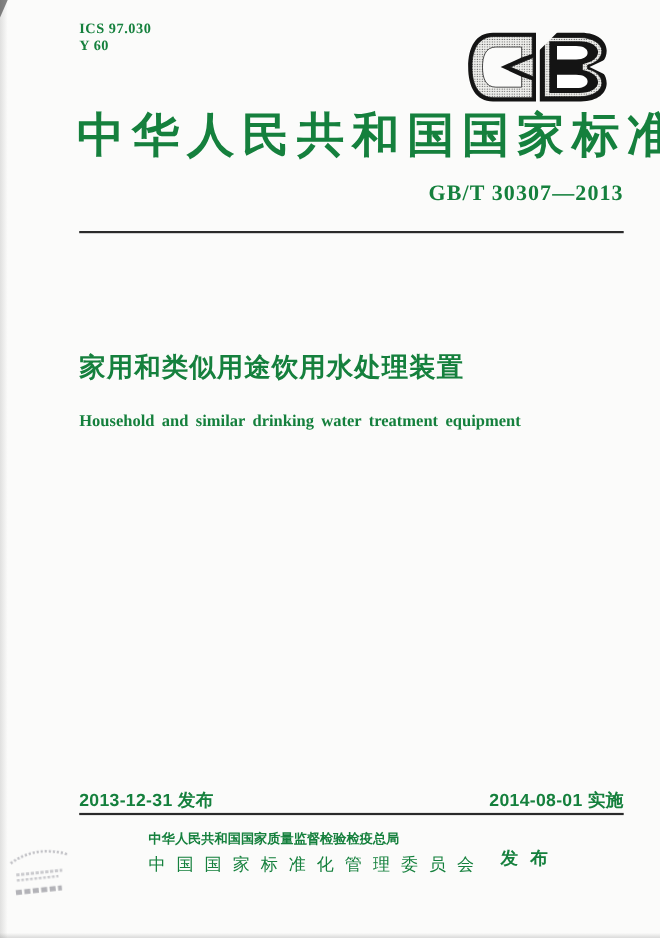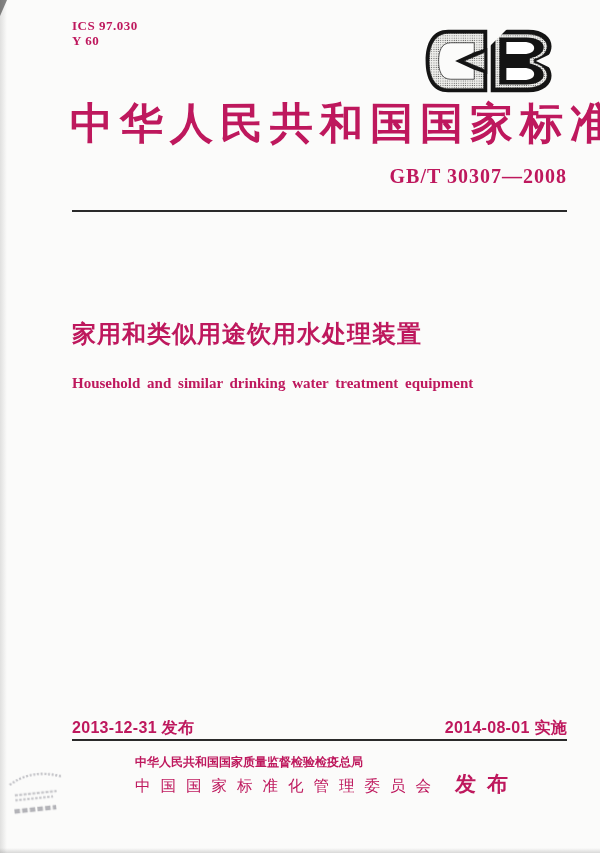--- a/index.html
+++ b/index.html
@@ -3,21 +3,21 @@
 <meta charset="utf-8">
 <style>
   html,body{margin:0;padding:0;background:#888;}
   .page{
     position:relative;
     width:600px;height:853px;
     margin:0 auto;
     background:#fbfbfa;
     overflow:hidden;
     font-family:"Liberation Serif","DejaVu Serif",serif;
-    color:#be185d;
+    color:#15803d;
   }
   
   .edge-left{position:absolute;left:0;top:0;width:7px;height:853px;
     background:linear-gradient(90deg,rgba(60,60,60,.14),rgba(60,60,60,0));}
   .edge-bottom{position:absolute;left:0;bottom:0;width:100%;height:5px;
     background:linear-gradient(0deg,rgba(60,60,60,.18),rgba(60,60,60,0));}
   .corner-mark{position:absolute;left:0;top:0;width:0;height:0;
     border-left:7px solid rgba(40,40,40,.55);border-bottom:16px solid transparent;}
 
   .ics{position:absolute;left:72px;top:18px;font-weight:bold;font-size:13px;line-height:15px;letter-spacing:.5px;}
@@ -54,21 +54,21 @@
   .issuer-line1{
     position:absolute;left:135px;top:754px;
     font-size:12px;font-weight:bold;white-space:nowrap;letter-spacing:0px;
   }
   .issuer-line2{
     position:absolute;left:135px;top:776px;
     font-size:15.5px;font-weight:normal;white-space:nowrap;letter-spacing:10px;
   }
   .publish-label{
     position:absolute;left:455px;top:770px;
-    font-size:21px;font-weight:bold;white-space:nowrap;letter-spacing:11px;font-family:Liberation Serif, serif;
+    font-size:16px;font-weight:bold;white-space:nowrap;letter-spacing:11px;font-family:Liberation Serif, serif;
   }
 
   .stamp{position:absolute;left:3px;top:766px;width:70px;height:60px;
     opacity:.5;transform:rotate(-6deg);filter:blur(.3px);}
 </style>
 </head>
 <body>
 
 <div class="page">
 
@@ -109,21 +109,21 @@
       <path d="M95 46 H115 C123 46 127 49 127 53 C127 57 123 60 115 60 H95 Z" fill="#fff"></path>
 
       <path d="M75 0 L97 0 L75 22 Z" fill="#fbfbfa"></path>
 
       <path d="M150 28 L129 38 L150 48 Z" fill="#fbfbfa"></path>
     </svg>
   </div>
 
   <div class="header-title">中华人民共和国国家标准</div>
 
-  <div class="std-num">GB/T 30307—2008</div>
+  <div class="std-num">GB/T 30307—2013</div>
 
   <div class="rule rule-top"></div>
 
   <div class="title-zh">家用和类似用途饮用水处理装置</div>
   <div class="title-en">Household and similar drinking water treatment equipment</div>
 
   <div class="dates-row">
     <span>2013-12-31 发布</span>
     <span>2014-08-01 实施</span>
   </div>

